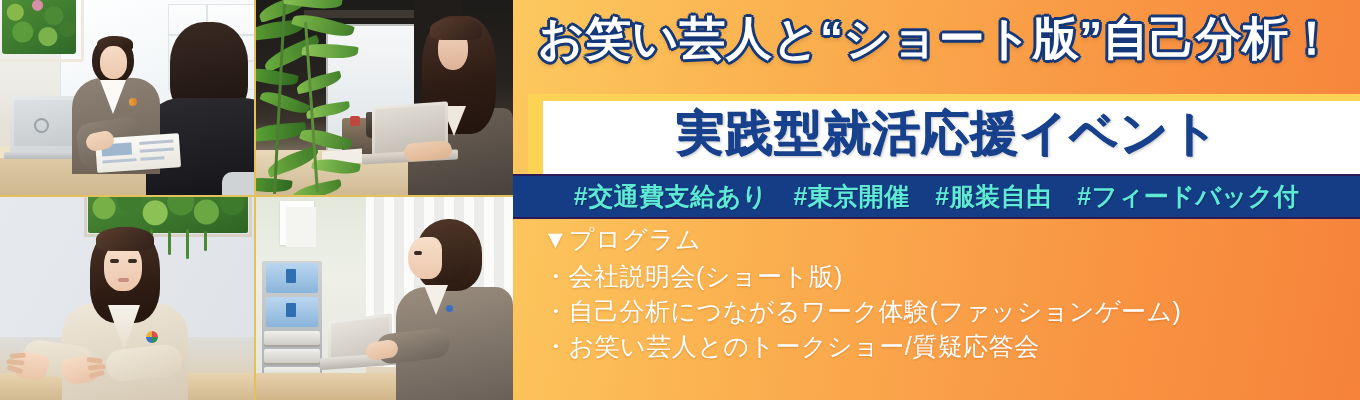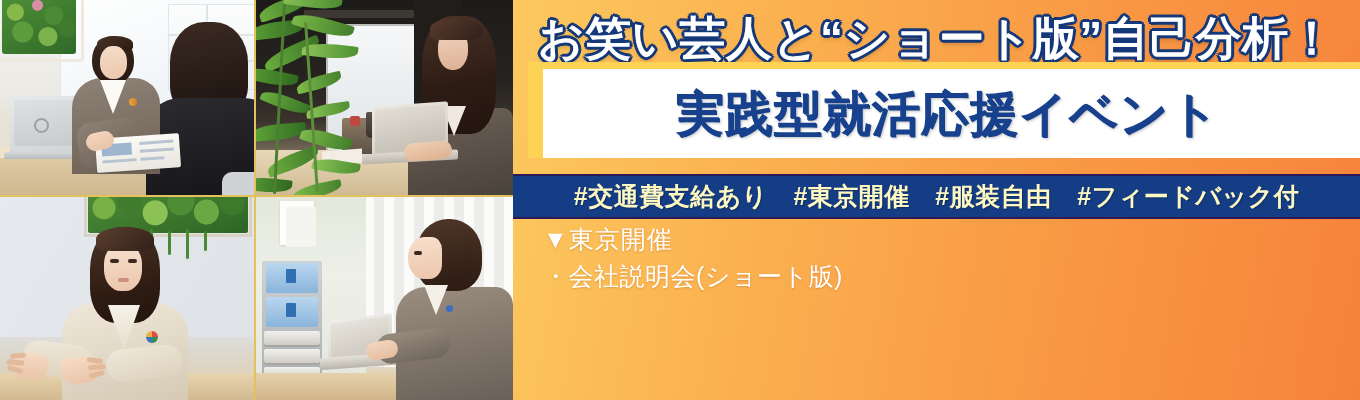--- a/index.html
+++ b/index.html
@@ -236,42 +236,42 @@
     color:#ffffff;
     text-shadow:
       -2px -2px 0 #14387a, 2px -2px 0 #14387a,
       -2px  2px 0 #14387a, 2px  2px 0 #14387a,
       -3px  0   0 #14387a, 3px  0   0 #14387a,
        0   -3px 0 #14387a, 0    3px 0 #14387a,
        0 4px 5px rgba(0,0,0,.22);
     white-space:nowrap;
   }
   .white-band {
-    position:absolute; left:15px; top:62px; width:832px; height:96px;
+    position:absolute; left:15px; top:94px; width:832px; height:96px;
     background:#ffffff;
     border-left:15px solid #fdd356;
     border-top:7px solid #fdd356;
-    display:flex; align-items:center; justify-content:center;
+    display:flex; justify-content:center;
   }
   .white-band .wb-text {
     font-size:48px; font-weight:bold; letter-spacing:1px;
     color:#17418d;
     text-shadow:1px 1px 0 #17418d, 2px 2px 3px rgba(0,0,0,.25);
     white-space:nowrap;
     transform:translateX(-4px);
   }
   .hash-bar {
     position:absolute; left:0; top:174px; width:847px; height:45px;
     background:#143d86;
     border-top:2px solid #2b1a55;
     border-bottom:2px solid #2b1a55;
     display:flex; align-items:center; justify-content:center;
   }
   .hash-bar .hb-text {
-    font-size:25px; font-weight:bold; color:#fef9c3;
+    font-size:25px; font-weight:bold; color:#5eead4;
     letter-spacing:0.5px; white-space:nowrap;
     text-shadow:1px 1px 1px rgba(0,0,0,.25);
   }
   .program {
     position:absolute; left:30px; top:224px; right:10px;
   }
   .prog-title {
     font-size:25px; color:#ffffff; font-weight:normal;
     letter-spacing:1px; line-height:31px;
     text-shadow:0 1px 2px rgba(150,70,10,.30);
@@ -455,20 +455,22 @@
 
     <div class="white-band">
       <div class="wb-text">実践型就活応援イベント</div>
     </div>
 
     <div class="hash-bar">
       <div class="hb-text">#交通費支給あり　#東京開催　#服装自由　#フィードバック付</div>
     </div>
 
     <div class="program">
-      <div class="prog-title">▼東京開催</div>
+      <div class="prog-title">▼プログラム</div>
       <ul class="prog-list">
         <li>会社説明会(ショート版)</li>
+        <li>自己分析につながるワーク体験(ファッションゲーム)</li>
+        <li>お笑い芸人とのトークショー/質疑応答会</li>
       </ul>
     </div>
 
   </div>
 </div>
 
 </body></html>

